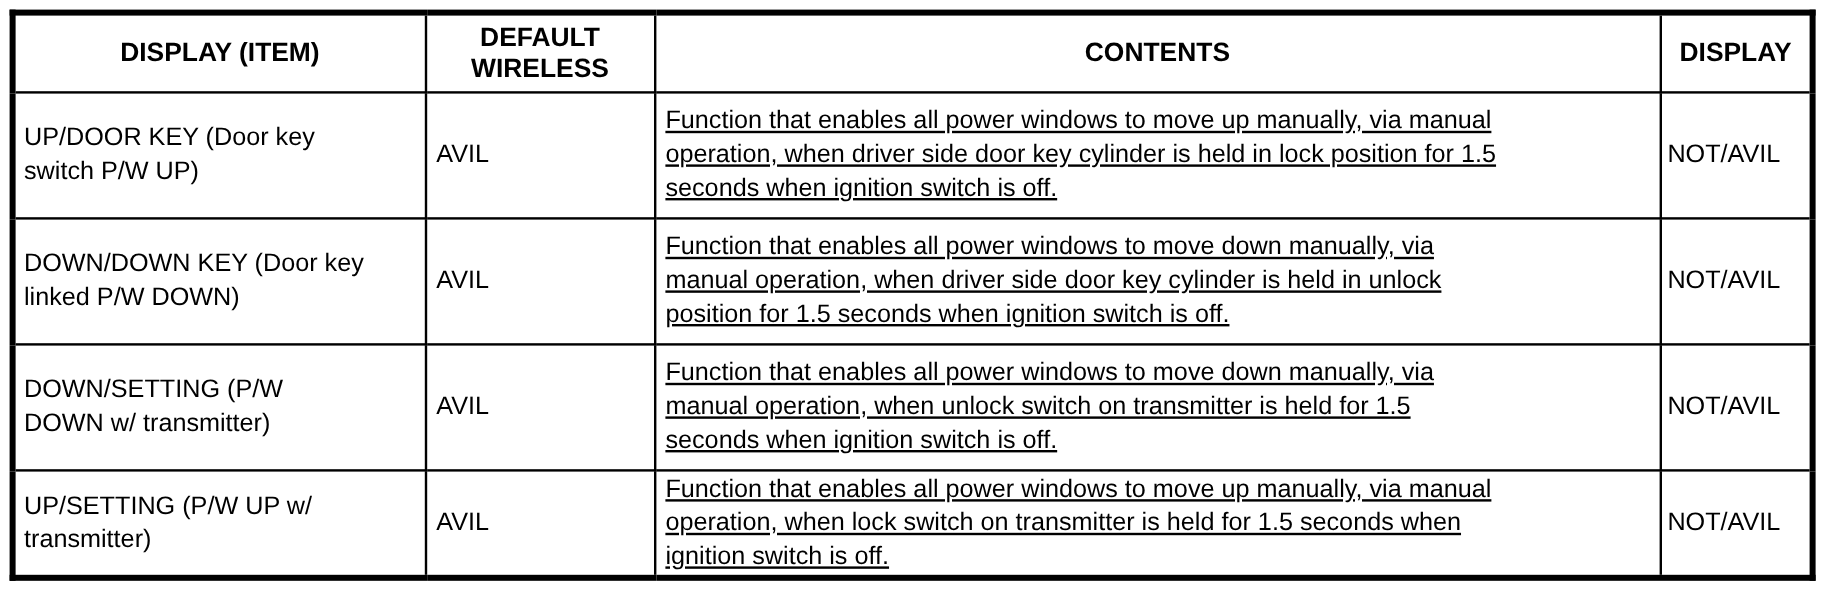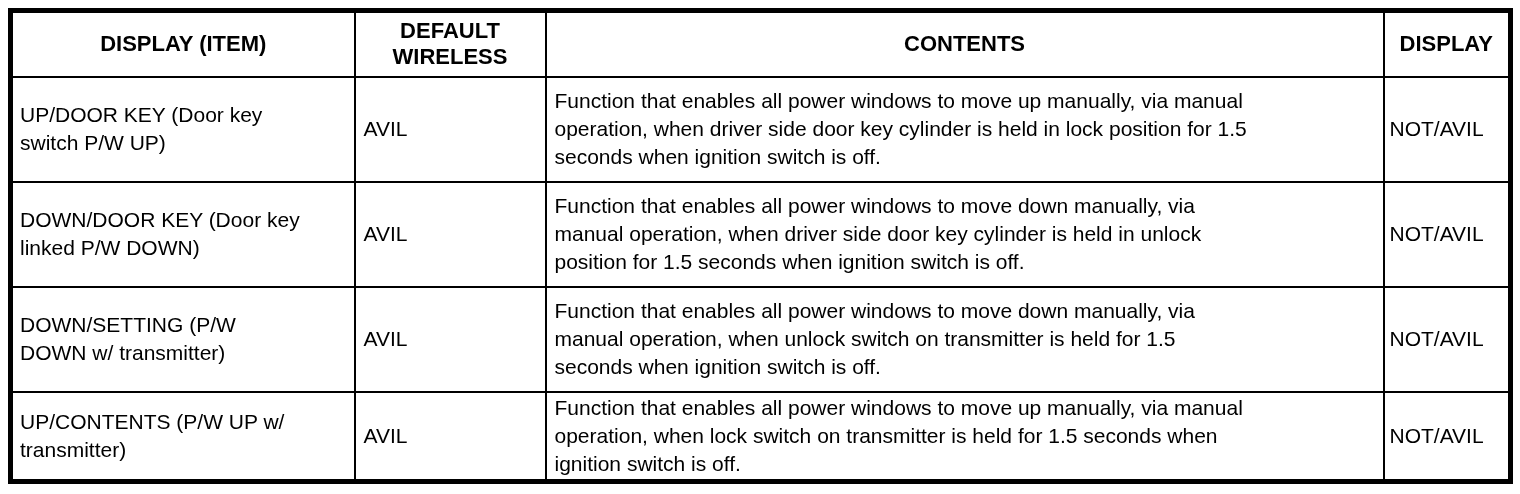--- a/index.html
+++ b/index.html
@@ -56,21 +56,21 @@
     font-weight: normal;
     line-height: 28px;
     text-align: left;
     white-space: pre-line;
   }
   tbody tr { height: 105px; }
   tbody tr:last-child { height: 90px; }
 
   td.display-cell  { padding: 0 6px 0 7px; }
   td.default-cell  { padding: 0 4px 0 8px; }
-  td.contents-cell { padding: 0 4px 0 8px; }
+  td.contents-cell { padding: 0 4px 0 8px; text-decoration: underline; }
   td.setting-cell  { padding: 0 2px 0 5px; }
 </style>
 </head>
 <body>
 
 <div class="page">
   <table class="settings-table">
     <colgroup>
       <col class="c1">
         <col class="c2">
@@ -90,39 +90,39 @@
       <tr>
         <td class="display-cell">UP/DOOR KEY (Door key
 switch P/W UP)</td>
         <td class="default-cell">AVIL</td>
         <td class="contents-cell">Function that enables all power windows to move up manually, via manual
 operation, when driver side door key cylinder is held in lock position for 1.5
 seconds when ignition switch is off.</td>
         <td class="setting-cell">NOT/AVIL</td>
       </tr>
       <tr>
-        <td class="display-cell">DOWN/DOOR KEY (Door key
+        <td class="display-cell">DOWN/DOWN KEY (Door key
 linked P/W DOWN)</td>
         <td class="default-cell">AVIL</td>
         <td class="contents-cell">Function that enables all power windows to move down manually, via
 manual operation, when driver side door key cylinder is held in unlock
 position for 1.5 seconds when ignition switch is off.</td>
         <td class="setting-cell">NOT/AVIL</td>
       </tr>
       <tr>
         <td class="display-cell">DOWN/SETTING (P/W
 DOWN w/ transmitter)</td>
         <td class="default-cell">AVIL</td>
         <td class="contents-cell">Function that enables all power windows to move down manually, via
 manual operation, when unlock switch on transmitter is held for 1.5
 seconds when ignition switch is off.</td>
         <td class="setting-cell">NOT/AVIL</td>
       </tr>
       <tr>
-        <td class="display-cell">UP/CONTENTS (P/W UP w/
+        <td class="display-cell">UP/SETTING (P/W UP w/
 transmitter)</td>
         <td class="default-cell">AVIL</td>
         <td class="contents-cell">Function that enables all power windows to move up manually, via manual
 operation, when lock switch on transmitter is held for 1.5 seconds when
 ignition switch is off.</td>
         <td class="setting-cell">NOT/AVIL</td>
       </tr>
     </tbody>
   </table>
 </div>

